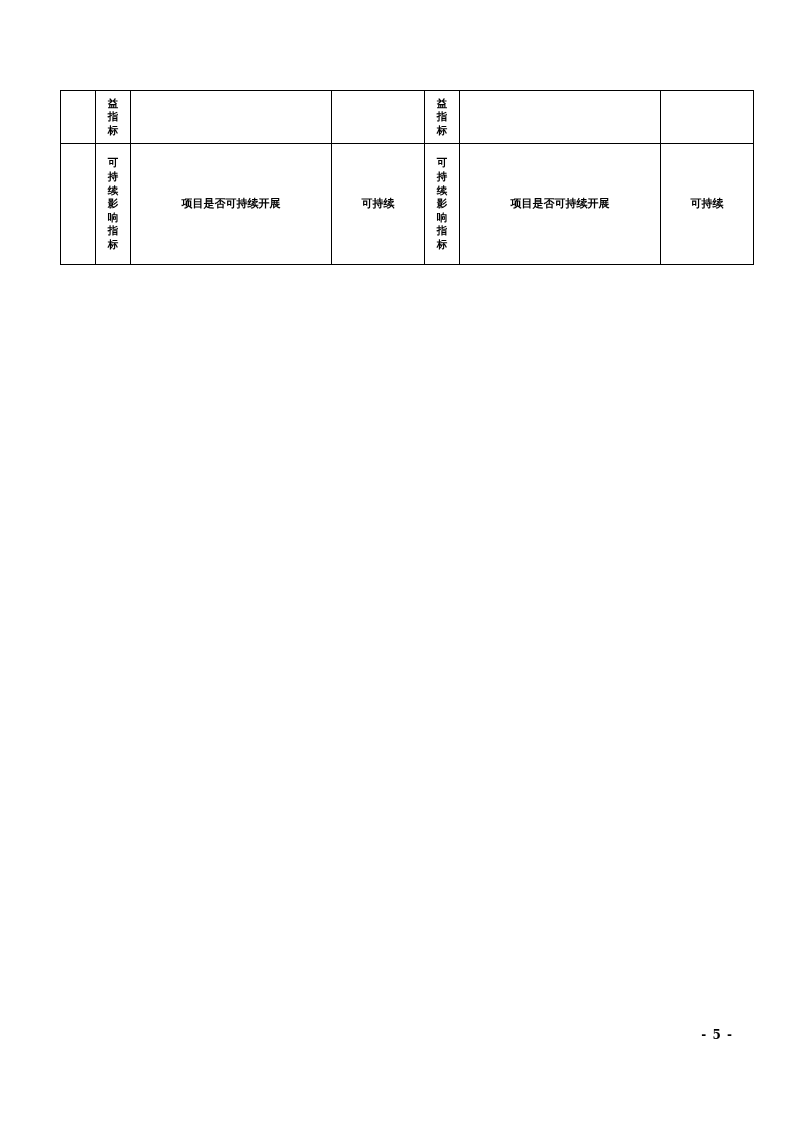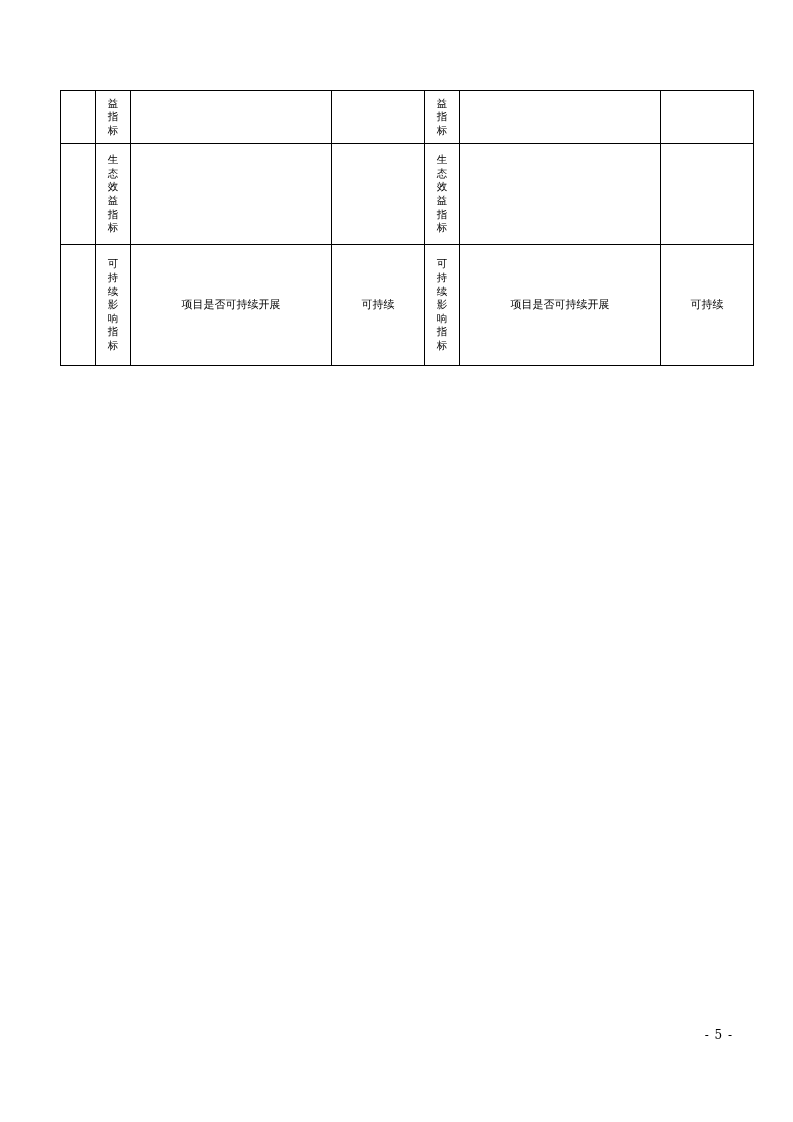--- a/index.html
+++ b/index.html
@@ -13,20 +13,21 @@
     position: relative;
     font-family: "DejaVu Sans", "Liberation Sans", sans-serif;
     color: #000000;
   }
   .page {
     position: absolute;
     left: 0; top: 0;
     width: 793px;
     height: 1122px;
     overflow: hidden;
+    font-weight: bold;
   }
   table.doc-table {
     position: absolute;
     left: 60px;
     top: 90px;
     width: 674px;
     border-collapse: collapse;
     table-layout: fixed;
   }
   table.doc-table td {
@@ -101,43 +102,20 @@
         <td class="vert">
             <span class="vtext">益指标</span>
           </td>
         <td class="wide">
             <span class="cell-text"></span>
           </td>
         <td class="val">
             <span class="cell-text"></span>
           </td>
       </tr>
-      <tr class="r2">
-        <td class="vert">
-            <span class="vtext"></span>
-          </td>
-        <td class="vert">
-            <span class="vtext">生态效益指标</span>
-          </td>
-        <td class="wide">
-            <span class="cell-text"></span>
-          </td>
-        <td class="val">
-            <span class="cell-text"></span>
-          </td>
-        <td class="vert">
-            <span class="vtext">生态效益指标</span>
-          </td>
-        <td class="wide">
-            <span class="cell-text"></span>
-          </td>
-        <td class="val">
-            <span class="cell-text"></span>
-          </td>
-      </tr>
       <tr class="r3">
         <td class="vert">
             <span class="vtext"></span>
           </td>
         <td class="vert">
             <span class="vtext">可持续影响指标</span>
           </td>
         <td class="wide">
             <span class="cell-text">项目是否可持续开展</span>
           </td>

